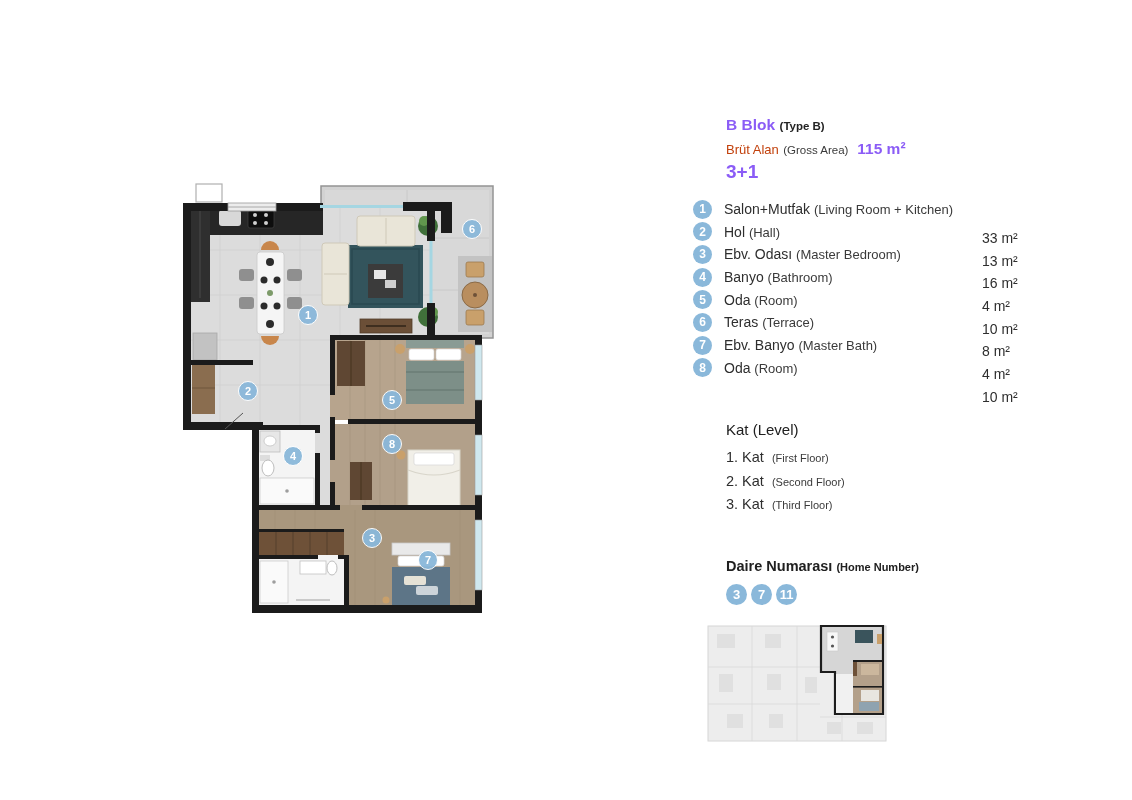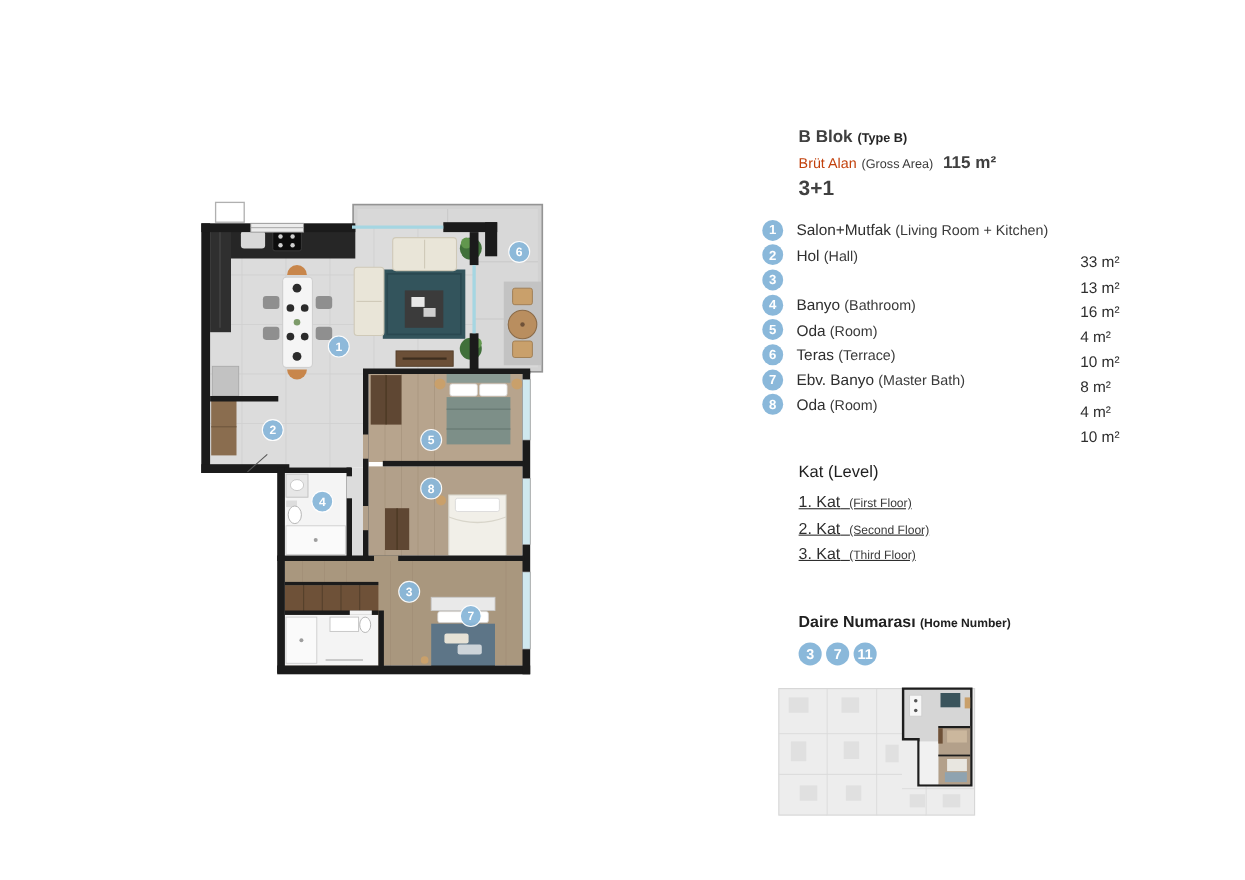--- a/index.html
+++ b/index.html
@@ -3,37 +3,37 @@
 <meta charset="utf-8">
 <style>
   html,body{margin:0;padding:0;background:#ffffff;}
   .page{position:relative;width:1132px;height:800px;background:#ffffff;overflow:hidden;
         font-family:"Liberation Sans", sans-serif;color:#2e2e2e;}
   svg text{font-family:"Liberation Sans", sans-serif;}
 
   
   .info{position:absolute;left:693px;top:114px;width:400px;}
   .brand{position:absolute;left:33px;top:0;line-height:22.5px;white-space:nowrap;}
-  .brand .b{font-weight:bold;font-size:15.5px;color:#404040;}
+  .brand .b{font-weight:bold;font-size:15.5px;color:#8b5cf6;}
   .brand .sm{font-weight:bold;font-size:11.5px;color:#242424;}
   .brand .reg{font-size:13px;color:#c2410c;}
   .brand .smr{font-size:11.5px;color:#3a3a3a;text-align:right;}
 
   .room-list{position:absolute;left:0;top:84px;width:360px;}
   .room-row{position:relative;height:22.7px;}
   .badge{position:absolute;left:0;top:1.5px;width:19px;height:19px;border-radius:50%;
          background:#8ab8da;color:#fff;font-size:12px;font-weight:bold;
          display:flex;align-items:center;justify-content:center;}
   .room-label{position:absolute;left:31px;top:0;line-height:22.7px;white-space:nowrap;font-size:14px;color:#2e2e2e;}
   .room-label .note{font-size:13px;color:#3a3a3a;}
   .room-area{position:absolute;left:289px;top:0;line-height:22.7px;font-size:14px;color:#2e2e2e;white-space:nowrap;margin-top:29px;}
 
   .levels{position:absolute;left:33px;top:306px;white-space:nowrap;}
   .levels .title{font-weight:normal;font-size:15px;color:#202020;line-height:20px;}
-  .level-item{line-height:22.7px;font-size:14.5px;color:#2e2e2e;text-decoration:underline;}
+  .level-item{line-height:22.7px;font-size:14.5px;color:#2e2e2e;}
   .level-item .note{font-size:11px;color:#3a3a3a;}
 
   .homes{position:absolute;left:33px;top:444px;white-space:nowrap;text-align:right;}
   .homes .title{font-weight:bold;font-size:14.5px;color:#202020;}
   .homes .title .note{font-size:11px;}
   .home-badges{display:flex;gap:4px;margin-top:10px;}
   .home-badge{width:21px;height:21px;border-radius:50%;background:#8ab8da;color:#fff;
               font-size:13px;font-weight:bold;display:flex;align-items:center;justify-content:center;}
 
   .keyplan{position:absolute;left:707px;top:622px;width:181px;height:123px;}
@@ -311,20 +311,21 @@
         <span class="room-label"><span>Salon+Mutfak</span> <span class="note">(Living Room + Kitchen)</span></span>
         <span class="room-area">33 m²</span>
       </div>
       <div class="room-row">
         <span class="badge">2</span>
         <span class="room-label"><span>Hol</span> <span class="note">(Hall)</span></span>
         <span class="room-area">13 m²</span>
       </div>
       <div class="room-row">
         <span class="badge">3</span>
+        <span class="room-label"><span>Ebv. Odası</span> <span class="note">(Master Bedroom)</span></span>
         <span class="room-area">16 m²</span>
       </div>
       <div class="room-row">
         <span class="badge">4</span>
         <span class="room-label"><span>Banyo</span> <span class="note">(Bathroom)</span></span>
         <span class="room-area">4 m²</span>
       </div>
       <div class="room-row">
         <span class="badge">5</span>
         <span class="room-label"><span>Oda</span> <span class="note">(Room)</span></span>

